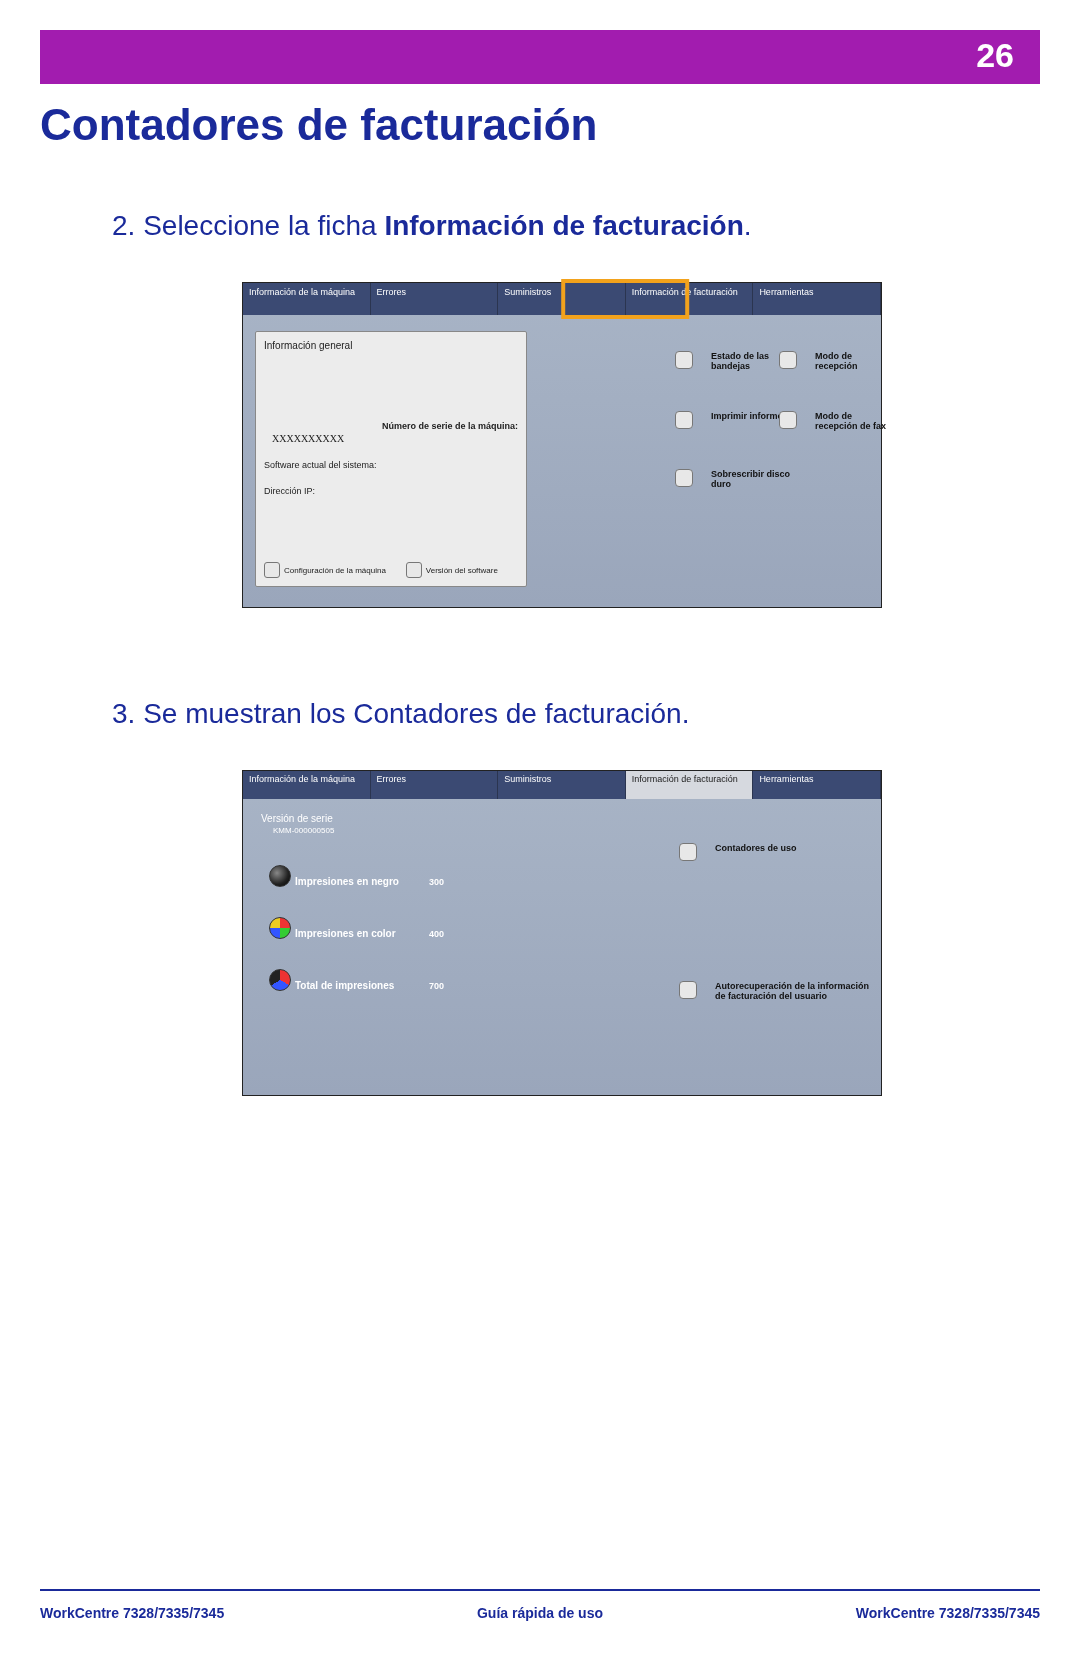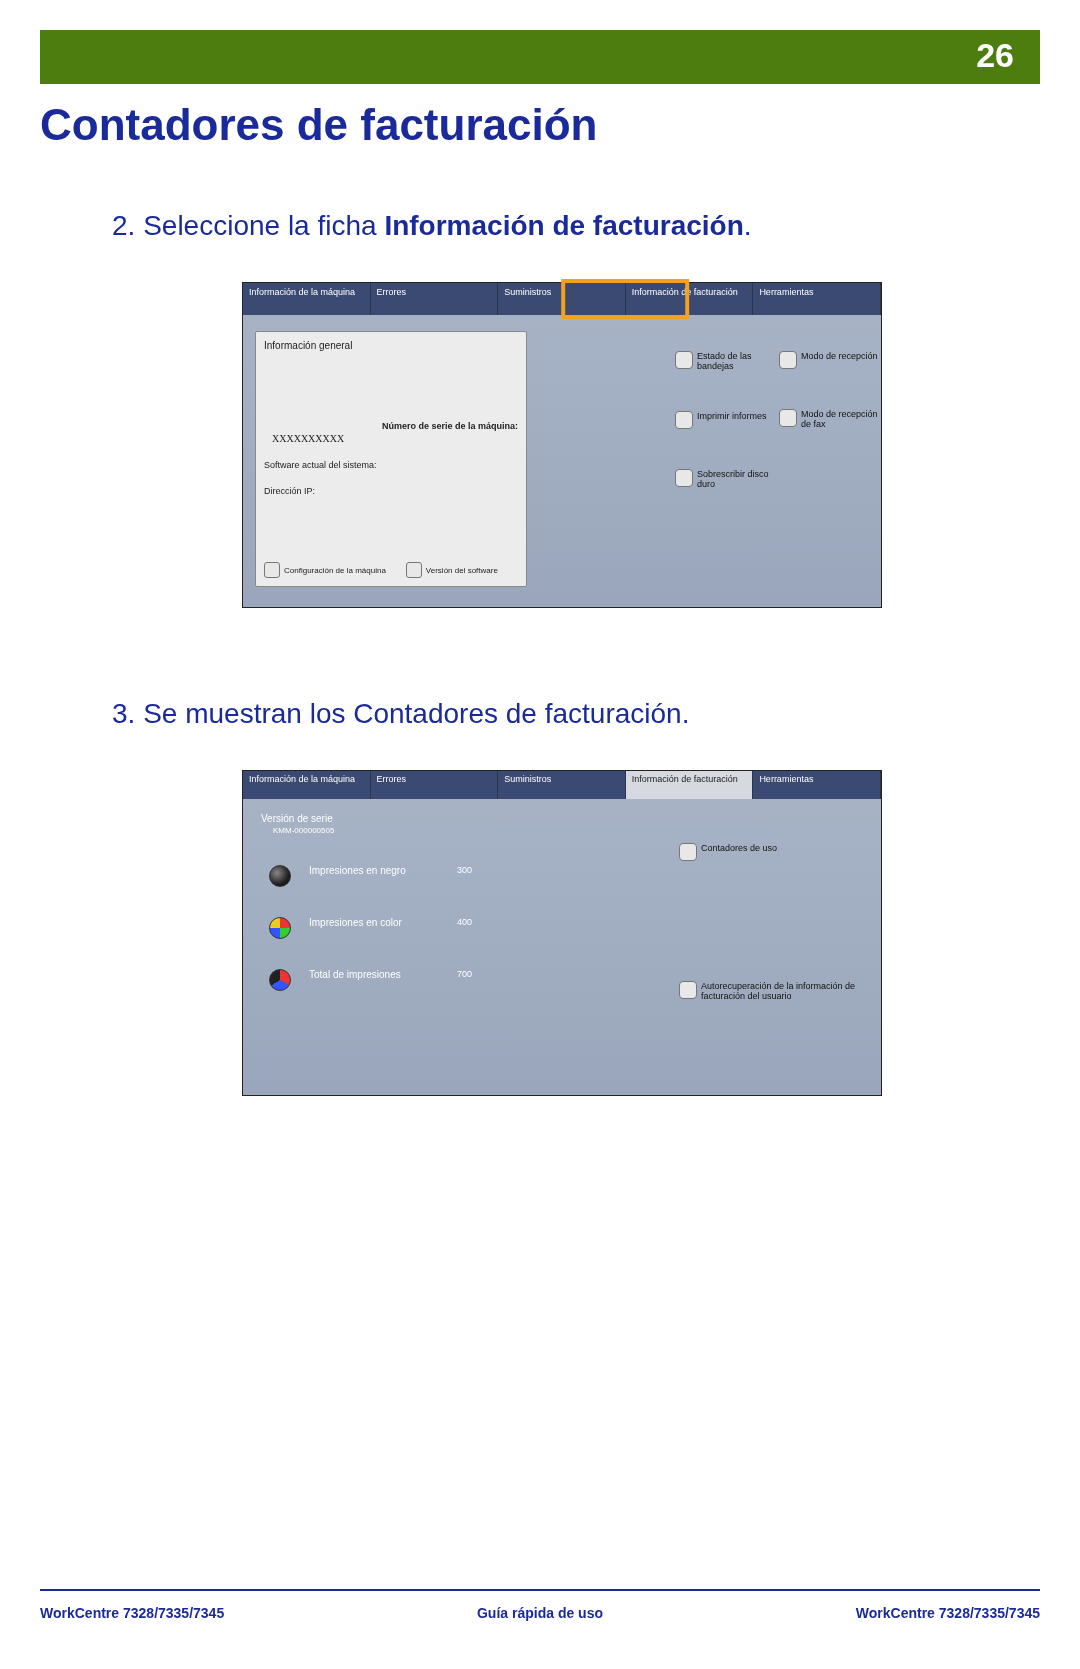--- a/index.html
+++ b/index.html
@@ -1,18 +1,18 @@
 <!DOCTYPE html>
 <html><head>
 <meta charset="utf-8">
 <style>
   * { box-sizing: border-box; margin: 0; padding: 0; }
   body { background: #fff; font-family: Arial, Helvetica, sans-serif; }
   .page { width: 1080px; height: 1669px; margin: 0 auto; position: relative; background: #fff; padding: 30px 40px 0 40px; }
-  .header-bar { background: #4d7c0f; height: 54px; position: relative; }
+  .header-bar { background: #a21caf; height: 54px; position: relative; }
   .page-num { position: absolute; right: 26px; top: 6px; color: #fff; font-size: 34px; font-weight: bold; }
   .page-title { color: #1a2a9a; font-size: 44px; font-weight: bold; margin: 16px 0 40px 0; }
   .instruction { color: #1a2a9a; font-size: 28px; margin: 60px 0 40px 72px; }
   .instruction b { font-weight: bold; }
 
   .shot { width: 640px; height: 326px; margin: 0 0 0 202px; position: relative; border: 1px solid #222; background: linear-gradient(#a8b4c6,#9aa6bb); }
   .tabs { display: flex; height: 32px; background: #3b4a73; }
   .tab { flex: 1; border-right: 1px solid #2b3550; color: #fff; font-size: 9px; padding: 4px 6px 0 6px; line-height: 10px; position: relative; }
   .tab.active { background: #e6e6e6; color: #222; }
   .highlight-box { position:absolute; border: 4px solid #f2a21c; top:-4px; left:50%; width:20%; height:40px; pointer-events:none; transform:translateX(-50%) translateX(63px); }
@@ -22,34 +22,34 @@
   .panel-left .label { font-size:9px; font-weight:bold; margin-top:6px;text-align:right; }
   .panel-left .val { font-size:10px; margin-top:2px; margin-left:8px;font-family:Liberation Serif, serif; }
   .panel-left .sub { font-size:9px; margin-top:16px; }
   .panel-left .row-btns { position:absolute; bottom:8px; left:8px; right:8px; display:flex; gap:20px; }
   .mini-btn { display:flex; align-items:center; gap:4px; }
   .mini-btn .chip { width:16px; height:16px; background:#e8e8e8; border:1px solid #777; border-radius:3px; }
   .mini-btn span.t { font-size:8px; line-height:9px; }
 
   .right-col { position:absolute; top:68px; left:432px; width:196px; }
   .right-col2 { position:absolute; top:68px; left:536px; width:120px; }
-  .opt { display:flex; align-items:flex-start; gap:4px; margin-bottom:40px; }
+  .opt { display:flex; align-items:flex-start; gap:18px; margin-bottom:40px;font-weight:bold; }
   .opt .chip { width:18px; height:18px; background:#e8e8e8; border:1px solid #777; border-radius:4px; flex:none; }
   .opt .t { font-size:9px; line-height:10px; color:#111; width:80px; }
 
   
   .shot2 { width: 640px; height: 326px; margin: 30px 0 0 202px; position: relative; border: 1px solid #222; background: linear-gradient(#a8b4c6,#9aa6bb); }
   .tabs2 { display:flex; height:28px; background:#3b4a73; }
   .tabs2 .tab { padding-top:3px; }
   .tabs2 .tab.active { background:#d6d9df; color:#222; }
 
   .left2 { position:absolute; top:38px; left:12px; width:272px; height:272px; background:transparent; font-size:10px; color:#fff; }
   .left2 .serial-label { color:#fff; font-size:10px; margin:4px 0 2px 6px; }
   .left2 .serial-val { color:#fff; font-size:8px; margin-left:18px; }
-  .meter { display:flex; align-items:flex-start; gap:18px; margin:30px 0 0 14px; }
+  .meter { display:flex; align-items:flex-end; gap:4px; margin:30px 0 0 14px;font-weight:bold; }
   .meter .disc { width:22px; height:22px; border-radius:50%; border:1px solid #333; flex:none; }
   .disc.black { background: radial-gradient(circle at 35% 35%, #888 0%, #222 60%, #000 100%); }
   .disc.color { background: conic-gradient(#e33 0 25%, #3c3 0 50%, #35f 0 75%, #ec2 0 100%); }
   .disc.total { background: conic-gradient(#e33 0 33%, #35f 0 66%, #222 0 100%); }
   .meter .mt { font-size:10px; color:#fff; width:130px; }
   .meter .mv { font-size:9px; color:#fff; }
 
   .right2 { position:absolute; top:72px; left:436px; width:200px; }
   .right2 .opt { margin-bottom:120px; }
   .right2 .opt .t { width:170px; color:#111; }

